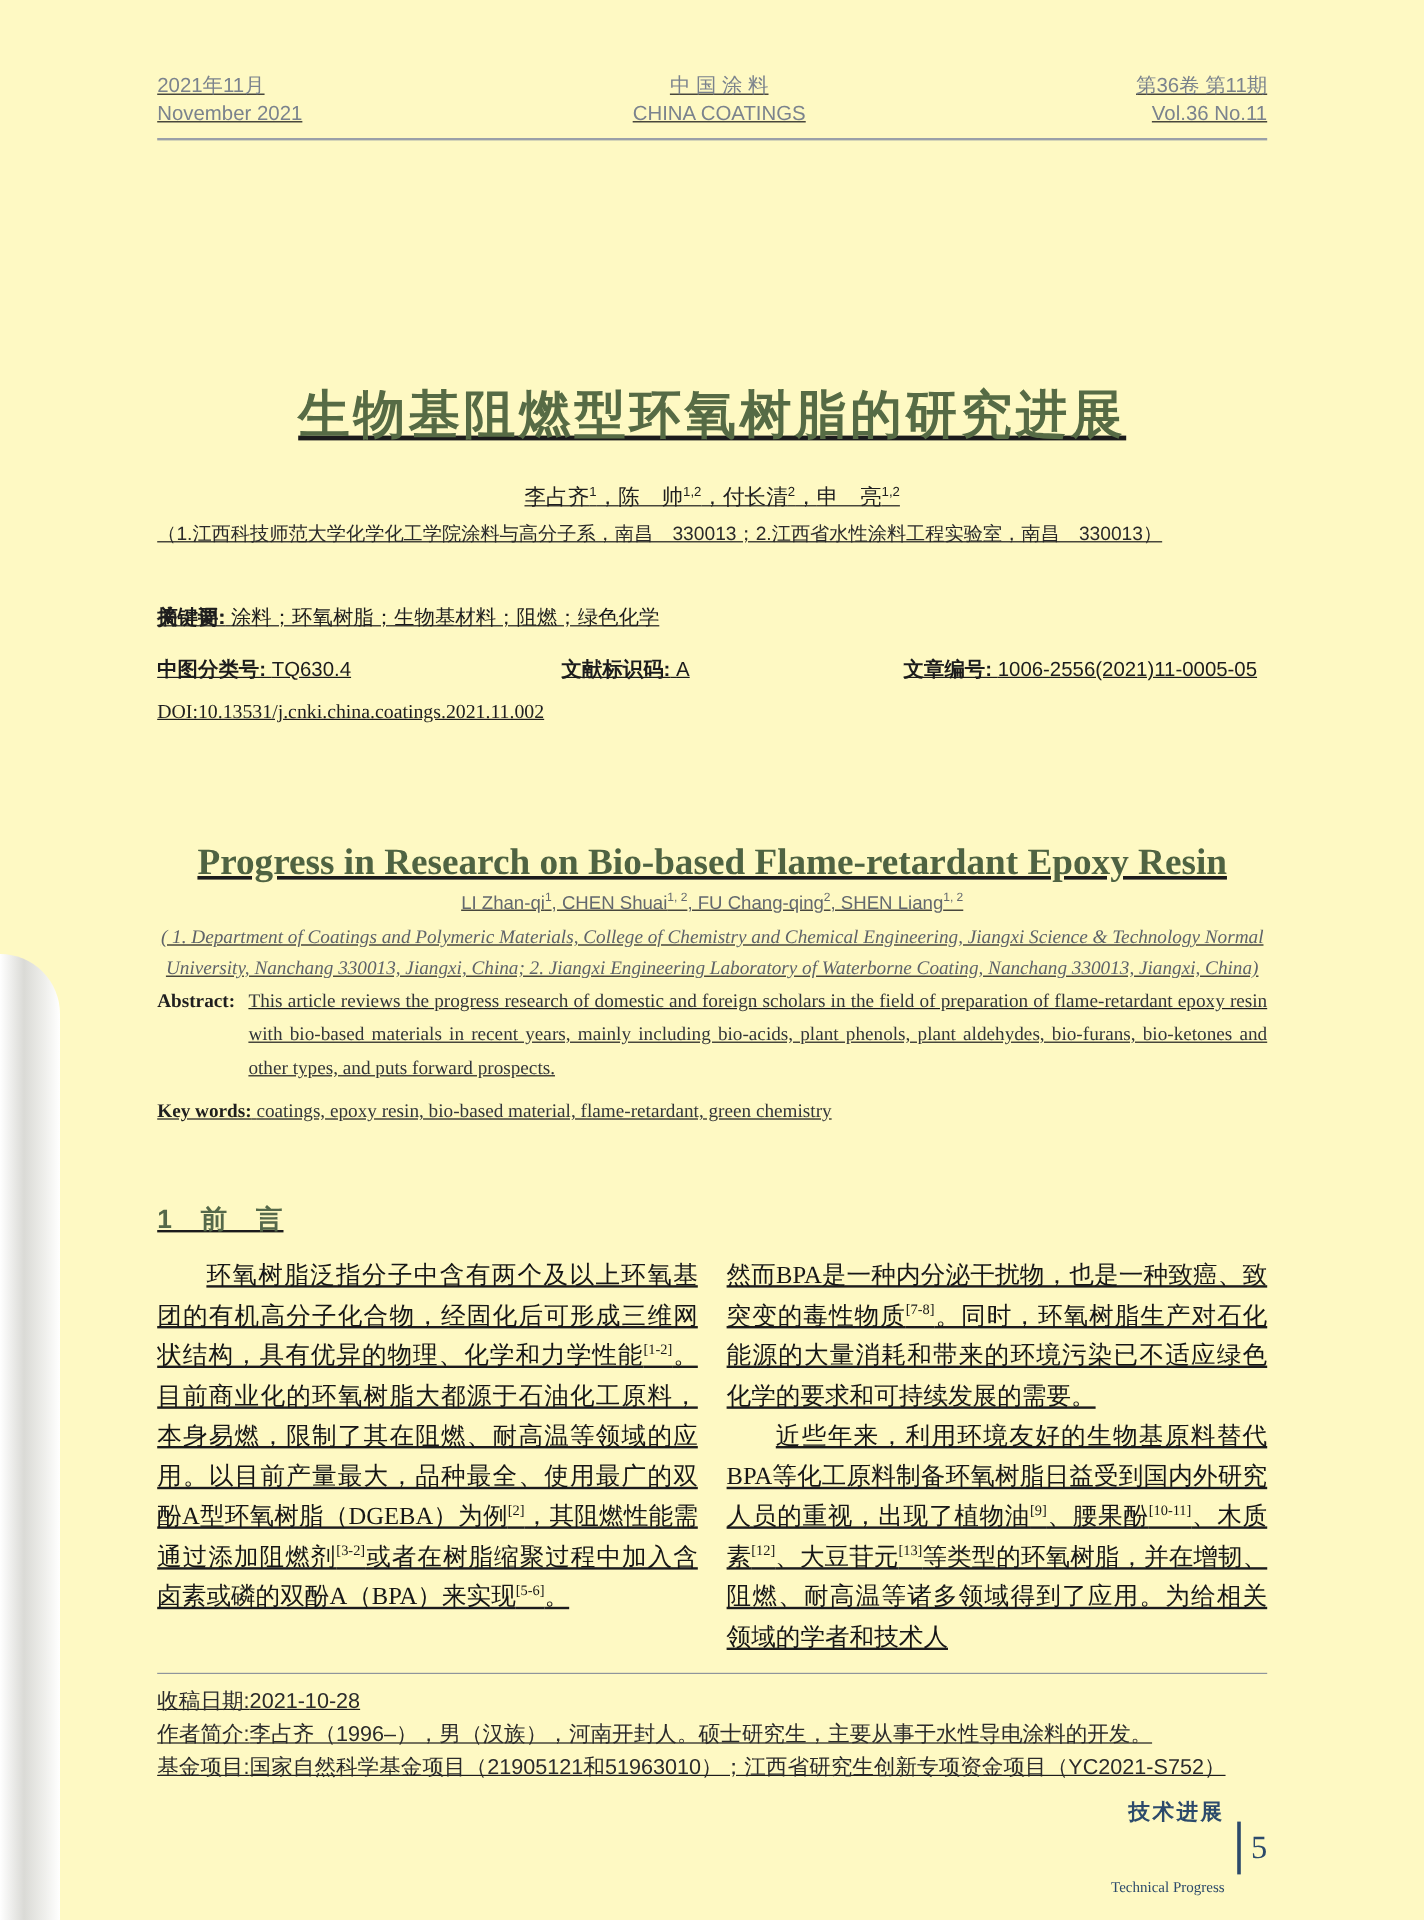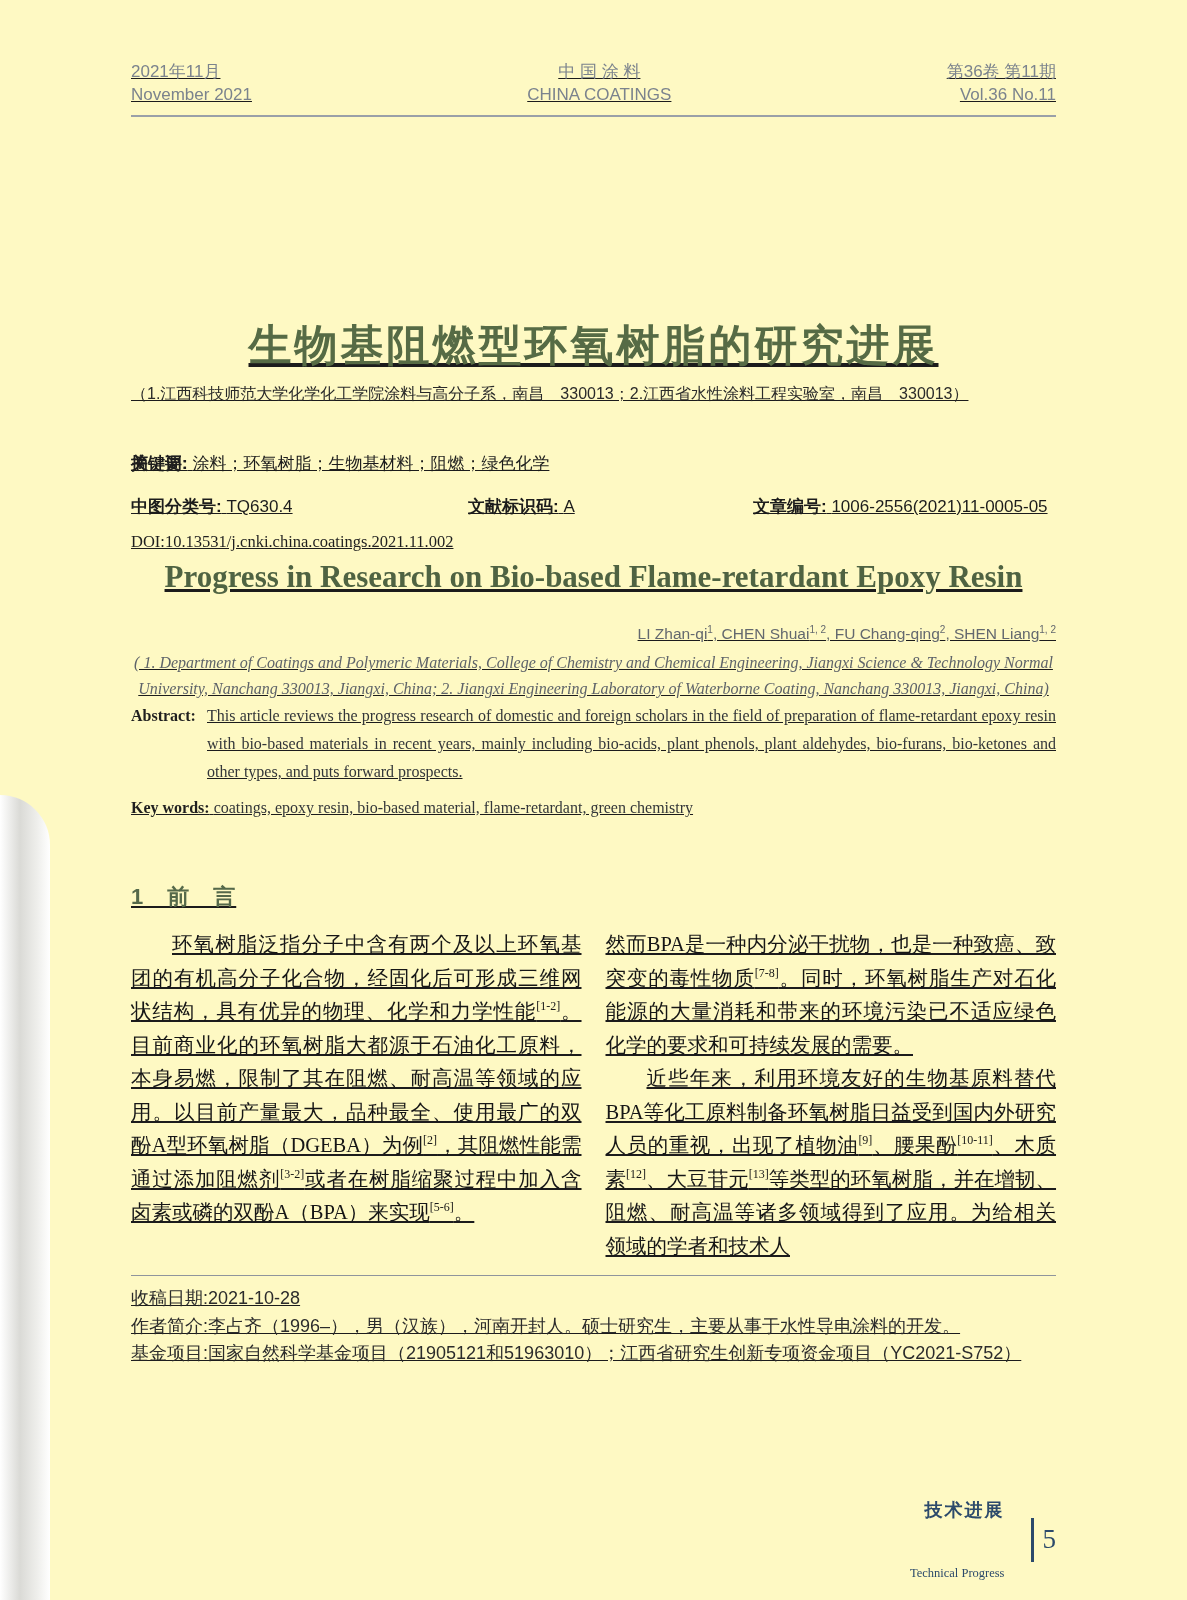--- a/index.html
+++ b/index.html
@@ -64,27 +64,27 @@
   .meta-row .m2 { width: 285px; }
   .meta-row .lbl { font-weight: 600; }
   .doi-line {
     margin-top: 11px;
     font-family: "Liberation Serif", "DejaVu Serif", serif;
     font-size: 16.5px; color: #1f1f1f;
   }
 
   
   .title-en {
-    text-align: center;
+    margin-top: 90px; text-align: center;
     font-family: "Liberation Serif", "DejaVu Serif", serif;
     font-size: 31px; font-weight: 700; line-height: 50px;
     color: #4f6342;
   }
   .authors-en {
-    margin-top: 22px; text-align: right;
+    text-align: center;
     font-size: 15.5px; color: #63686e;
   }
   .authors-en sup { font-size: 10px; }
   .affil-en {
     margin-top: 7px; text-align: center;
     font-family: "Liberation Serif", "DejaVu Serif", serif;
     font-style: italic; font-size: 16px; line-height: 26px; color: #5e6369;
   }
   .abs-en {
     font-family: "Liberation Serif", "DejaVu Serif", serif;
@@ -116,21 +116,21 @@
   
   .footnote-rule { margin-top: 12px; border-top: 1.5px solid #8f959c; }
   .footnotes { padding-top: 9px; font-size: 18px; line-height: 27.5px; color: #2b2b2b; }
 
   
   .page-footer {
     position: absolute; right: 131px; top: 1498px;
     display: flex; align-items: center;
     color: #2c4a6b;
   }
-  .pf-text { text-align: right; padding-right: 26px; }
+  .pf-text { text-align: right; padding-right: 10px; }
   .pf-cn { font-size: 18px; font-weight: 700; letter-spacing: 2px; }
   .pf-en { font-family: "Liberation Serif", "DejaVu Serif", serif; font-size: 12.5px; margin-top: 44px; }
   .pf-bar { width: 3px; height: 44px; background: #2c4a6b; }
   .pf-num {
     padding-left: 9px;
     font-family: "Liberation Serif", "DejaVu Serif", serif;
     font-size: 27px;
   }
 </style>
 </head>
@@ -150,20 +150,21 @@
         <div>中 国 涂 料</div>
         <div>CHINA COATINGS</div>
       </div>
       <div class="jh-col jh-right">
         <div>第36卷 第11期</div>
         <div>Vol.36  No.11</div>
       </div>
     </div>
 
     <h1 class="title-cn">生物基阻燃型环氧树脂的研究进展</h1>
+    <div class="authors-cn"><span>李占齐</span><sup>1</sup>，<span>陈　帅</span><sup>1,2</sup>，<span>付长清</span><sup>2</sup>，<span>申　亮</span><sup>1,2</sup></div>
     <div class="affil-cn">（1.江西科技师范大学化学化工学院涂料与高分子系，南昌　330013；2.江西省水性涂料工程实验室，南昌　330013）</div>
 
     <div class="abs-cn hang">
       <span class="lbl">摘　要:</span>
     </div>
     <div class="kw-cn">
       <span class="lbl">关键词:</span>
       <span>涂料；环氧树脂；生物基材料；阻燃；绿色化学</span>
     </div>
     <div class="meta-row">

